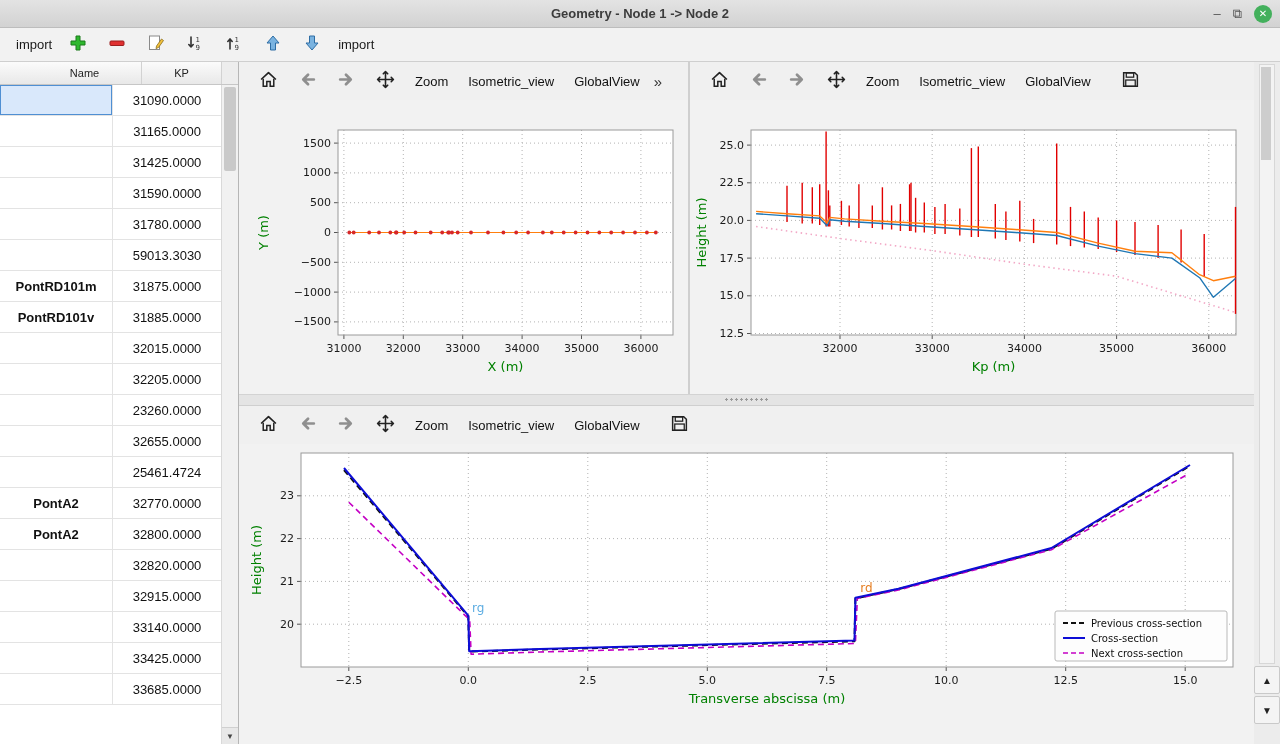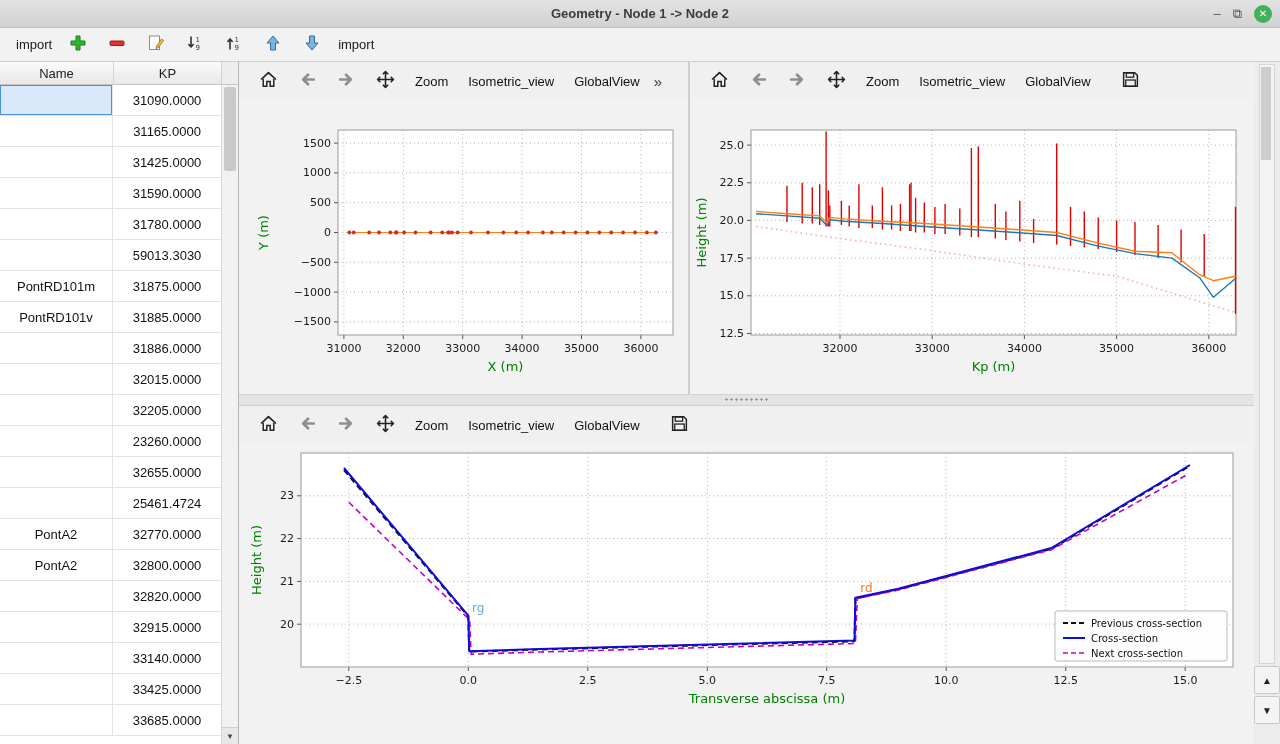--- a/index.html
+++ b/index.html
@@ -22,30 +22,30 @@
   .tb-btn{width:26px;height:24px;border:none;background:transparent;display:grid;place-items:center;padding:0;}
   .tb-btn svg{width:18px;height:18px;}
 
   
   .content{flex:1;display:flex;min-height:0;}
 
   
   .table-panel{width:238px;flex:0 0 238px;background:#fff;border-right:1px solid #b6b6b6;
     display:flex;flex-direction:column;}
   .thead{height:22px;flex:0 0 22px;display:flex;background:linear-gradient(#fbfbfb,#e8e8e8);
-    border-bottom:1px solid #c6c6c6;font-size:13px;color:#222;}
+    border-bottom:1px solid #c6c6c6;font-size:11px;color:#222;padding-left:28px;}
   .th{display:flex;align-items:center;justify-content:center;border-right:1px solid #d2d2d2;}
   .th.name{width:113px;}
   .th.kp{flex:1;}
   .th.corner{width:16px;border-right:none;background:#ededed;}
   .tbody-wrap{flex:1;display:flex;min-height:0;}
   .tbody{width:221px;border-right:1px solid #d9d9d9;overflow:hidden;}
   .trow{height:30px;display:flex;border-bottom:1px solid #e3e3e3;background:#fff;}
   .tcell{display:flex;align-items:center;justify-content:center;font-size:13px;color:#111;}
-  .tcell.name{width:112px;border-right:1px solid #e3e3e3;}
+  .tcell.name{width:112px;border-right:1px solid #e3e3e3;font-weight:bold;}
   .tcell.kp{flex:1;text-align:center;}
   .tcell.selected{background:#d9e8fb;box-shadow:inset 0 0 0 1px #4f8fd3;}
   .table-scroll{width:16px;background:#f1f1f1;display:flex;flex-direction:column;position:relative;}
   .ts-thumb{position:absolute;top:2px;left:2px;width:12px;height:84px;background:#c9c9c9;border-radius:2px;}
   .ts-btn{margin-top:auto;height:16px;display:grid;place-items:center;font-size:8px;color:#444;
     background:#e8e8e8;border-top:1px solid #d0d0d0;}
 
   
   .plots{flex:1;display:flex;flex-direction:column;background:#ececec;min-width:0;}
   .top-row{height:332px;flex:0 0 332px;display:flex;}
@@ -169,24 +169,20 @@
               <div class="tcell name"></div>
               <div class="tcell kp">59013.3030</div>
             </div>
             <div class="trow">
               <div class="tcell name">PontRD101m</div>
               <div class="tcell kp">31875.0000</div>
             </div>
             <div class="trow">
               <div class="tcell name">PontRD101v</div>
               <div class="tcell kp">31885.0000</div>
-            </div>
-            <div class="trow">
-              <div class="tcell name"></div>
-              <div class="tcell kp">31886.0000</div>
             </div>
             <div class="trow">
               <div class="tcell name"></div>
               <div class="tcell kp">32015.0000</div>
             </div>
             <div class="trow">
               <div class="tcell name"></div>
               <div class="tcell kp">32205.0000</div>
             </div>
             <div class="trow">

